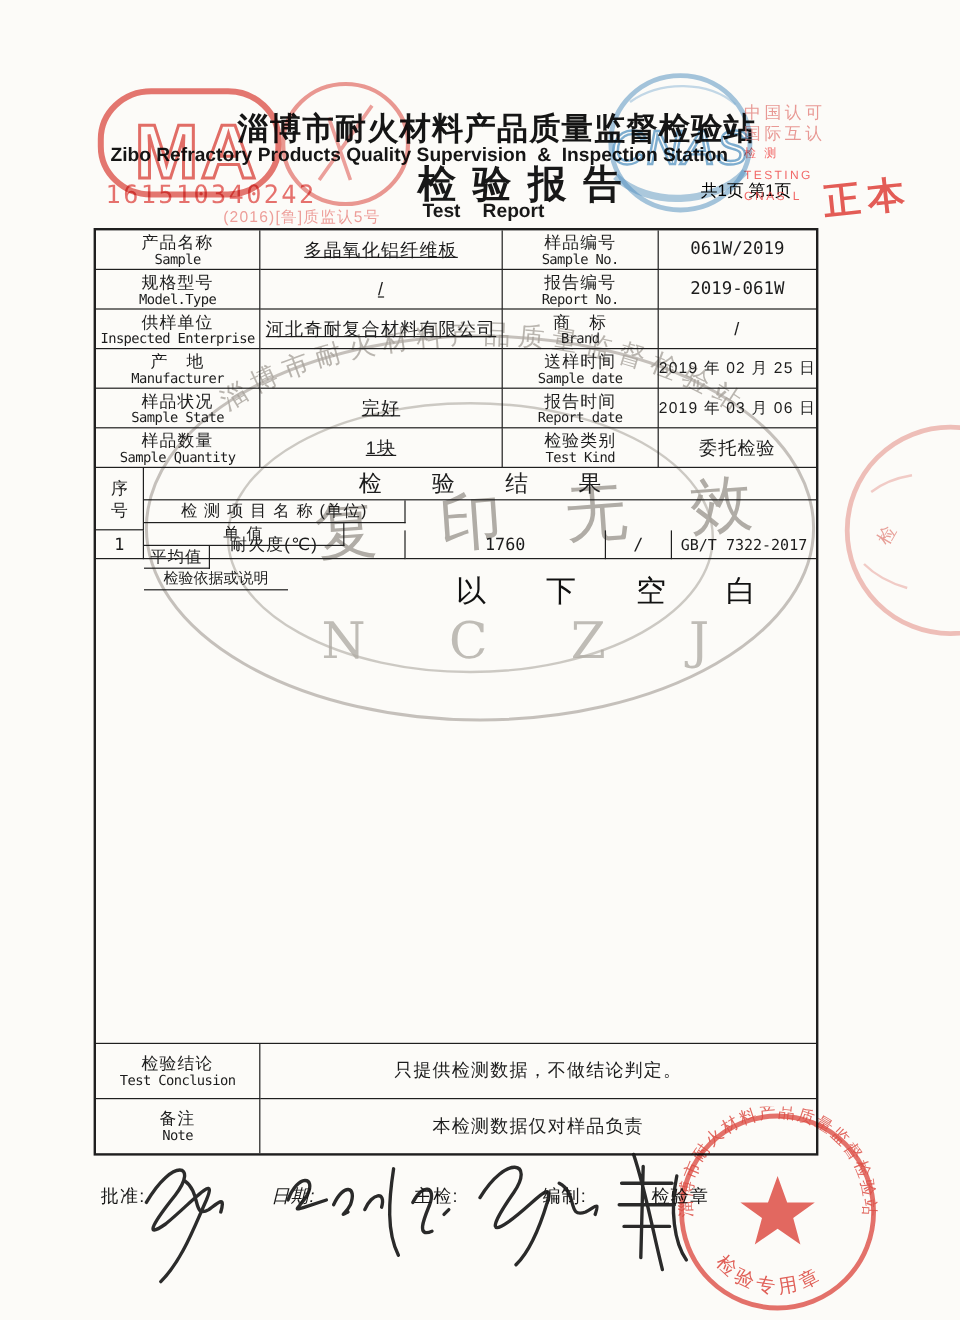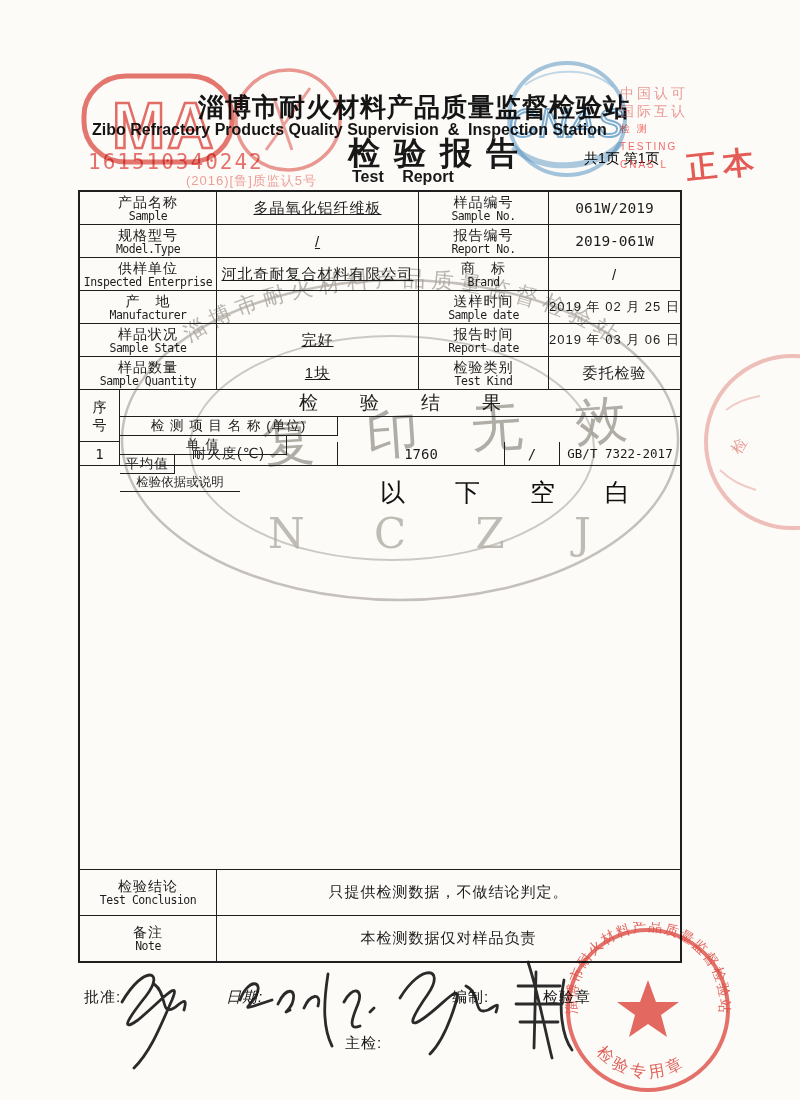--- a/index.html
+++ b/index.html
@@ -65,21 +65,21 @@
   .crow>.clbl{width:137px;box-sizing:border-box;border-right:1px solid #1f1f1f;border-bottom:1px solid #1f1f1f;
     display:flex;flex-direction:column;justify-content:center;align-items:center;text-align:center;}
   .crow>.cval{flex:1;box-sizing:border-box;border-bottom:1px solid #1f1f1f;
     display:flex;justify-content:center;align-items:center;font-size:15px;letter-spacing:1px;}
   .crow.noterow>.clbl,.crow.noterow>.cval{border-bottom:none;}
 
   
   .footer-label{font-size:15px;color:#181818;z-index:4;letter-spacing:1px;}
   .f-approve{left:84px;top:988px;text-align:center;}
   .f-date{left:226px;top:988px;font-style:italic;}
-  .f-chief{left:345px;top:1034px;}
+  .f-chief{left:345px;top:988px;}
   .f-prepare{left:452px;top:988px;}
   .f-seal{left:543px;top:988px;}
 
   
   .wm{z-index:1;pointer-events:none;}
   .stamp{z-index:5;mix-blend-mode:multiply;pointer-events:none;}
   .sig{z-index:6;pointer-events:none;}
   .ztext{z-index:3;}
 </style>
 </head>

